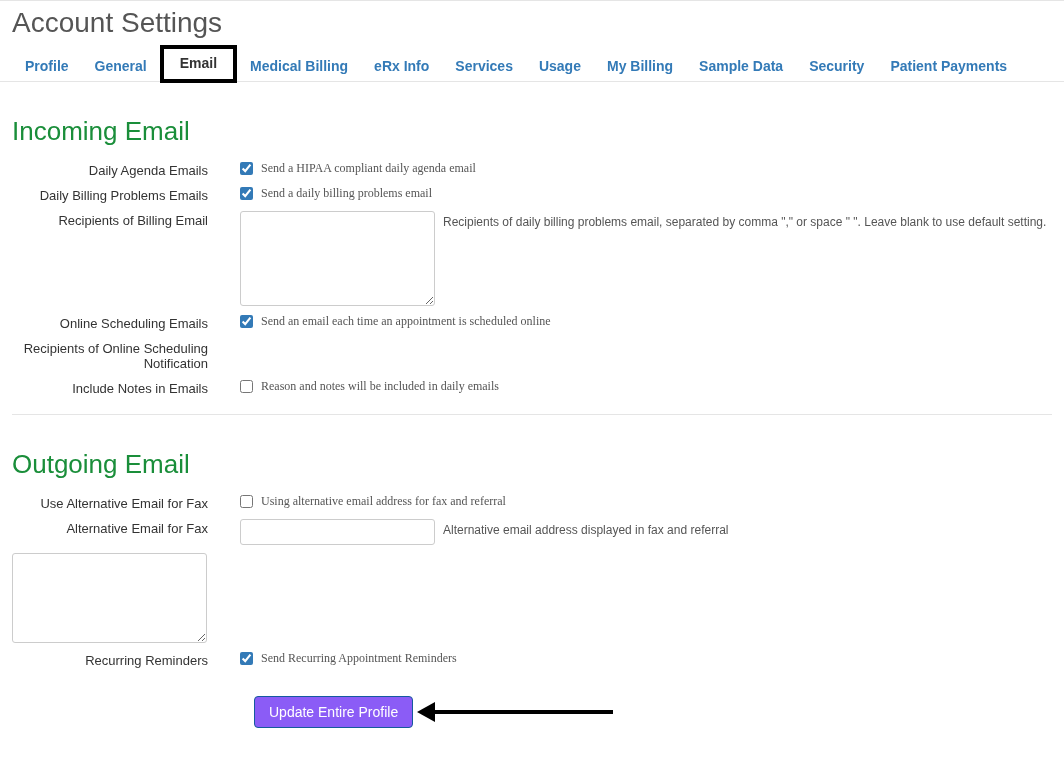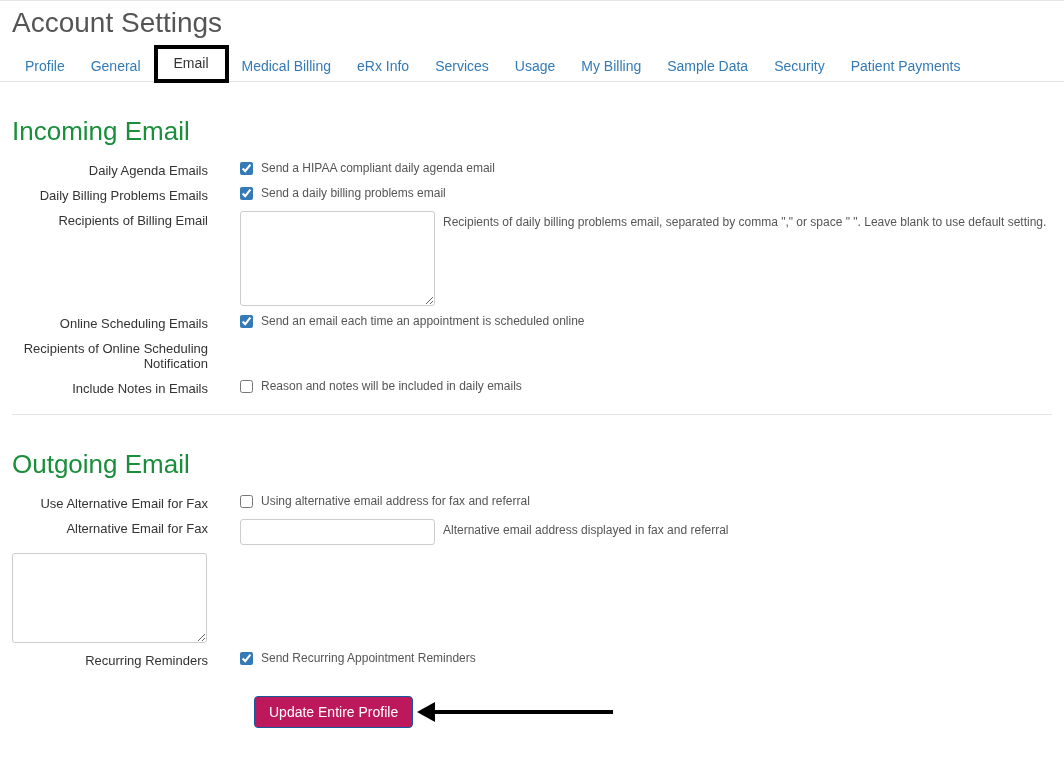--- a/index.html
+++ b/index.html
@@ -15,20 +15,21 @@
       font-size: 28px;
       font-weight: 300;
       color: #555;
       padding: 6px 12px 10px;
     }
     .tabs {
       display: flex;
       padding: 0 12px;
       border-bottom: 1px solid #e5e5e5;
       gap: 0;
+      font-weight: bold;
     }
     .tab {
       padding: 8px 12px;
       color: #337ab7;
       cursor: pointer;
       font-size: 14px;
       border: 1px solid transparent;
       border-bottom: none;
       margin-bottom: -1px;
     }
@@ -77,20 +78,21 @@
     }
     input[type="checkbox"] {
       width: 13px;
       height: 13px;
       accent-color: #337ab7;
       cursor: pointer;
     }
     .checkbox-label {
       font-size: 12px;
       color: #555;
+      font-family: Liberation Serif, serif;
     }
     textarea.form-input {
       width: 195px;
       height: 95px;
       border: 1px solid #ccc;
       border-radius: 3px;
       padding: 6px;
       font-family: inherit;
       font-size: 13px;
       resize: both;
@@ -119,21 +121,21 @@
     }
     .btn-row {
       margin-left: 242px;
       margin-top: 28px;
       margin-bottom: 20px;
       display: flex;
       align-items: center;
       gap: 20px;
     }
     .btn-primary {
-      background: #be185d;
+      background: #8b5cf6;
       color: #fff;
       border: 1px solid #155a9e;
       border-radius: 4px;
       padding: 7px 14px;
       font-size: 14px;
       cursor: pointer;
     }
     .arrow {
       position: relative;
       width: 180px;

